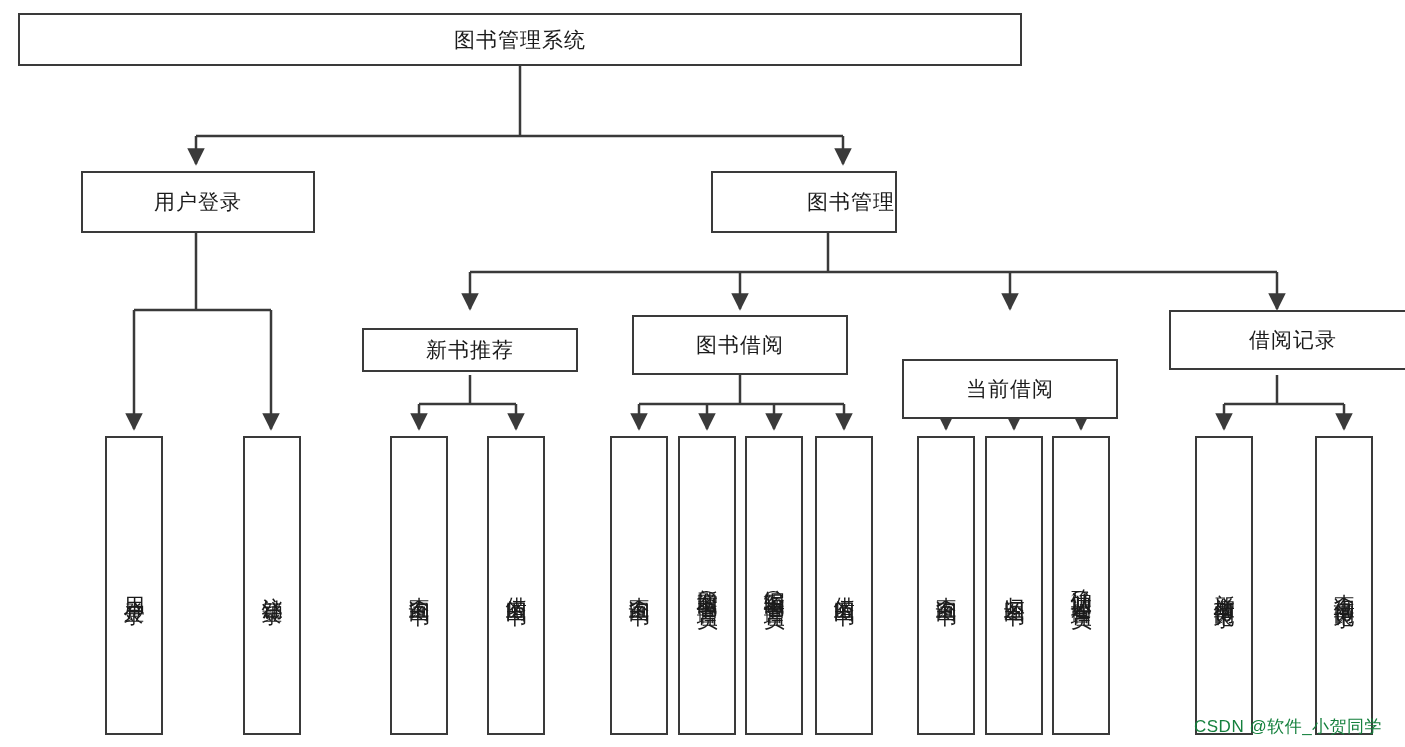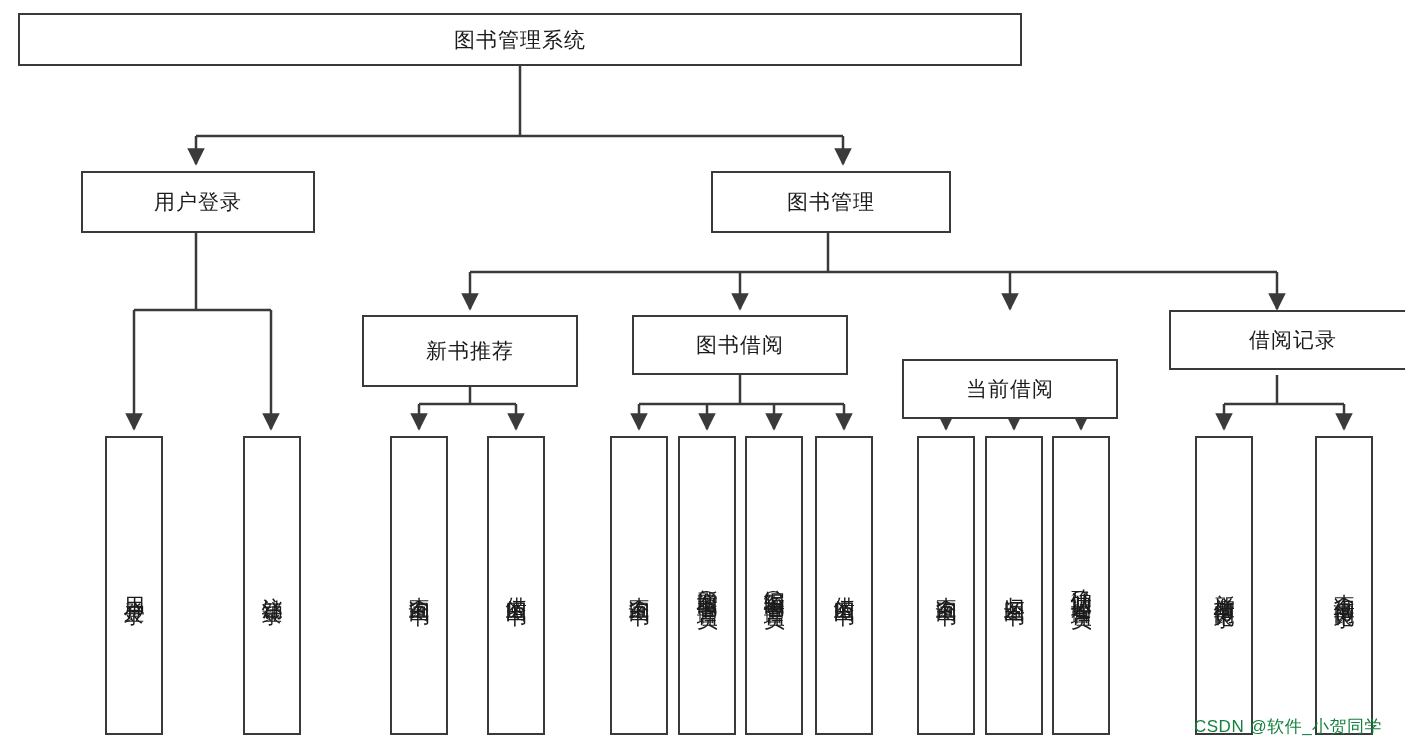--- a/index.html
+++ b/index.html
@@ -115,25 +115,25 @@
     </g>
   </svg>
 
   <div class="node node-h" style="left:18px; top:13px; width:1004px; height:53px;">
     <span>图书管理系统</span>
   </div>
 
   <div class="node node-h" style="left:81px; top:171px; width:234px; height:62px;">
     <span>用户登录</span>
   </div>
-  <div class="node node-h" style="left:711px; top:171px; width:240px; height:62px;">
+  <div class="node node-h" style="left:711px; top:171px; width:186px; height:62px;justify-content:flex-end;">
     <span>图书管理</span>
   </div>
 
-  <div class="node node-h" style="left:362px; top:315px; width:216px; height:72px;">
+  <div class="node node-h" style="left:362px; top:328px; width:216px; height:44px;">
     <span>新书推荐</span>
   </div>
   <div class="node node-h" style="left:632px; top:315px; width:216px; height:60px;">
     <span>图书借阅</span>
   </div>
   <div class="node node-h" style="left:902px; top:315px; width:216px; height:60px;margin-top:44px;">
     <span>当前借阅</span>
   </div>
   <div class="node node-h" style="left:1169px; top:310px; width:248px; height:60px;">
     <span>借阅记录</span>

